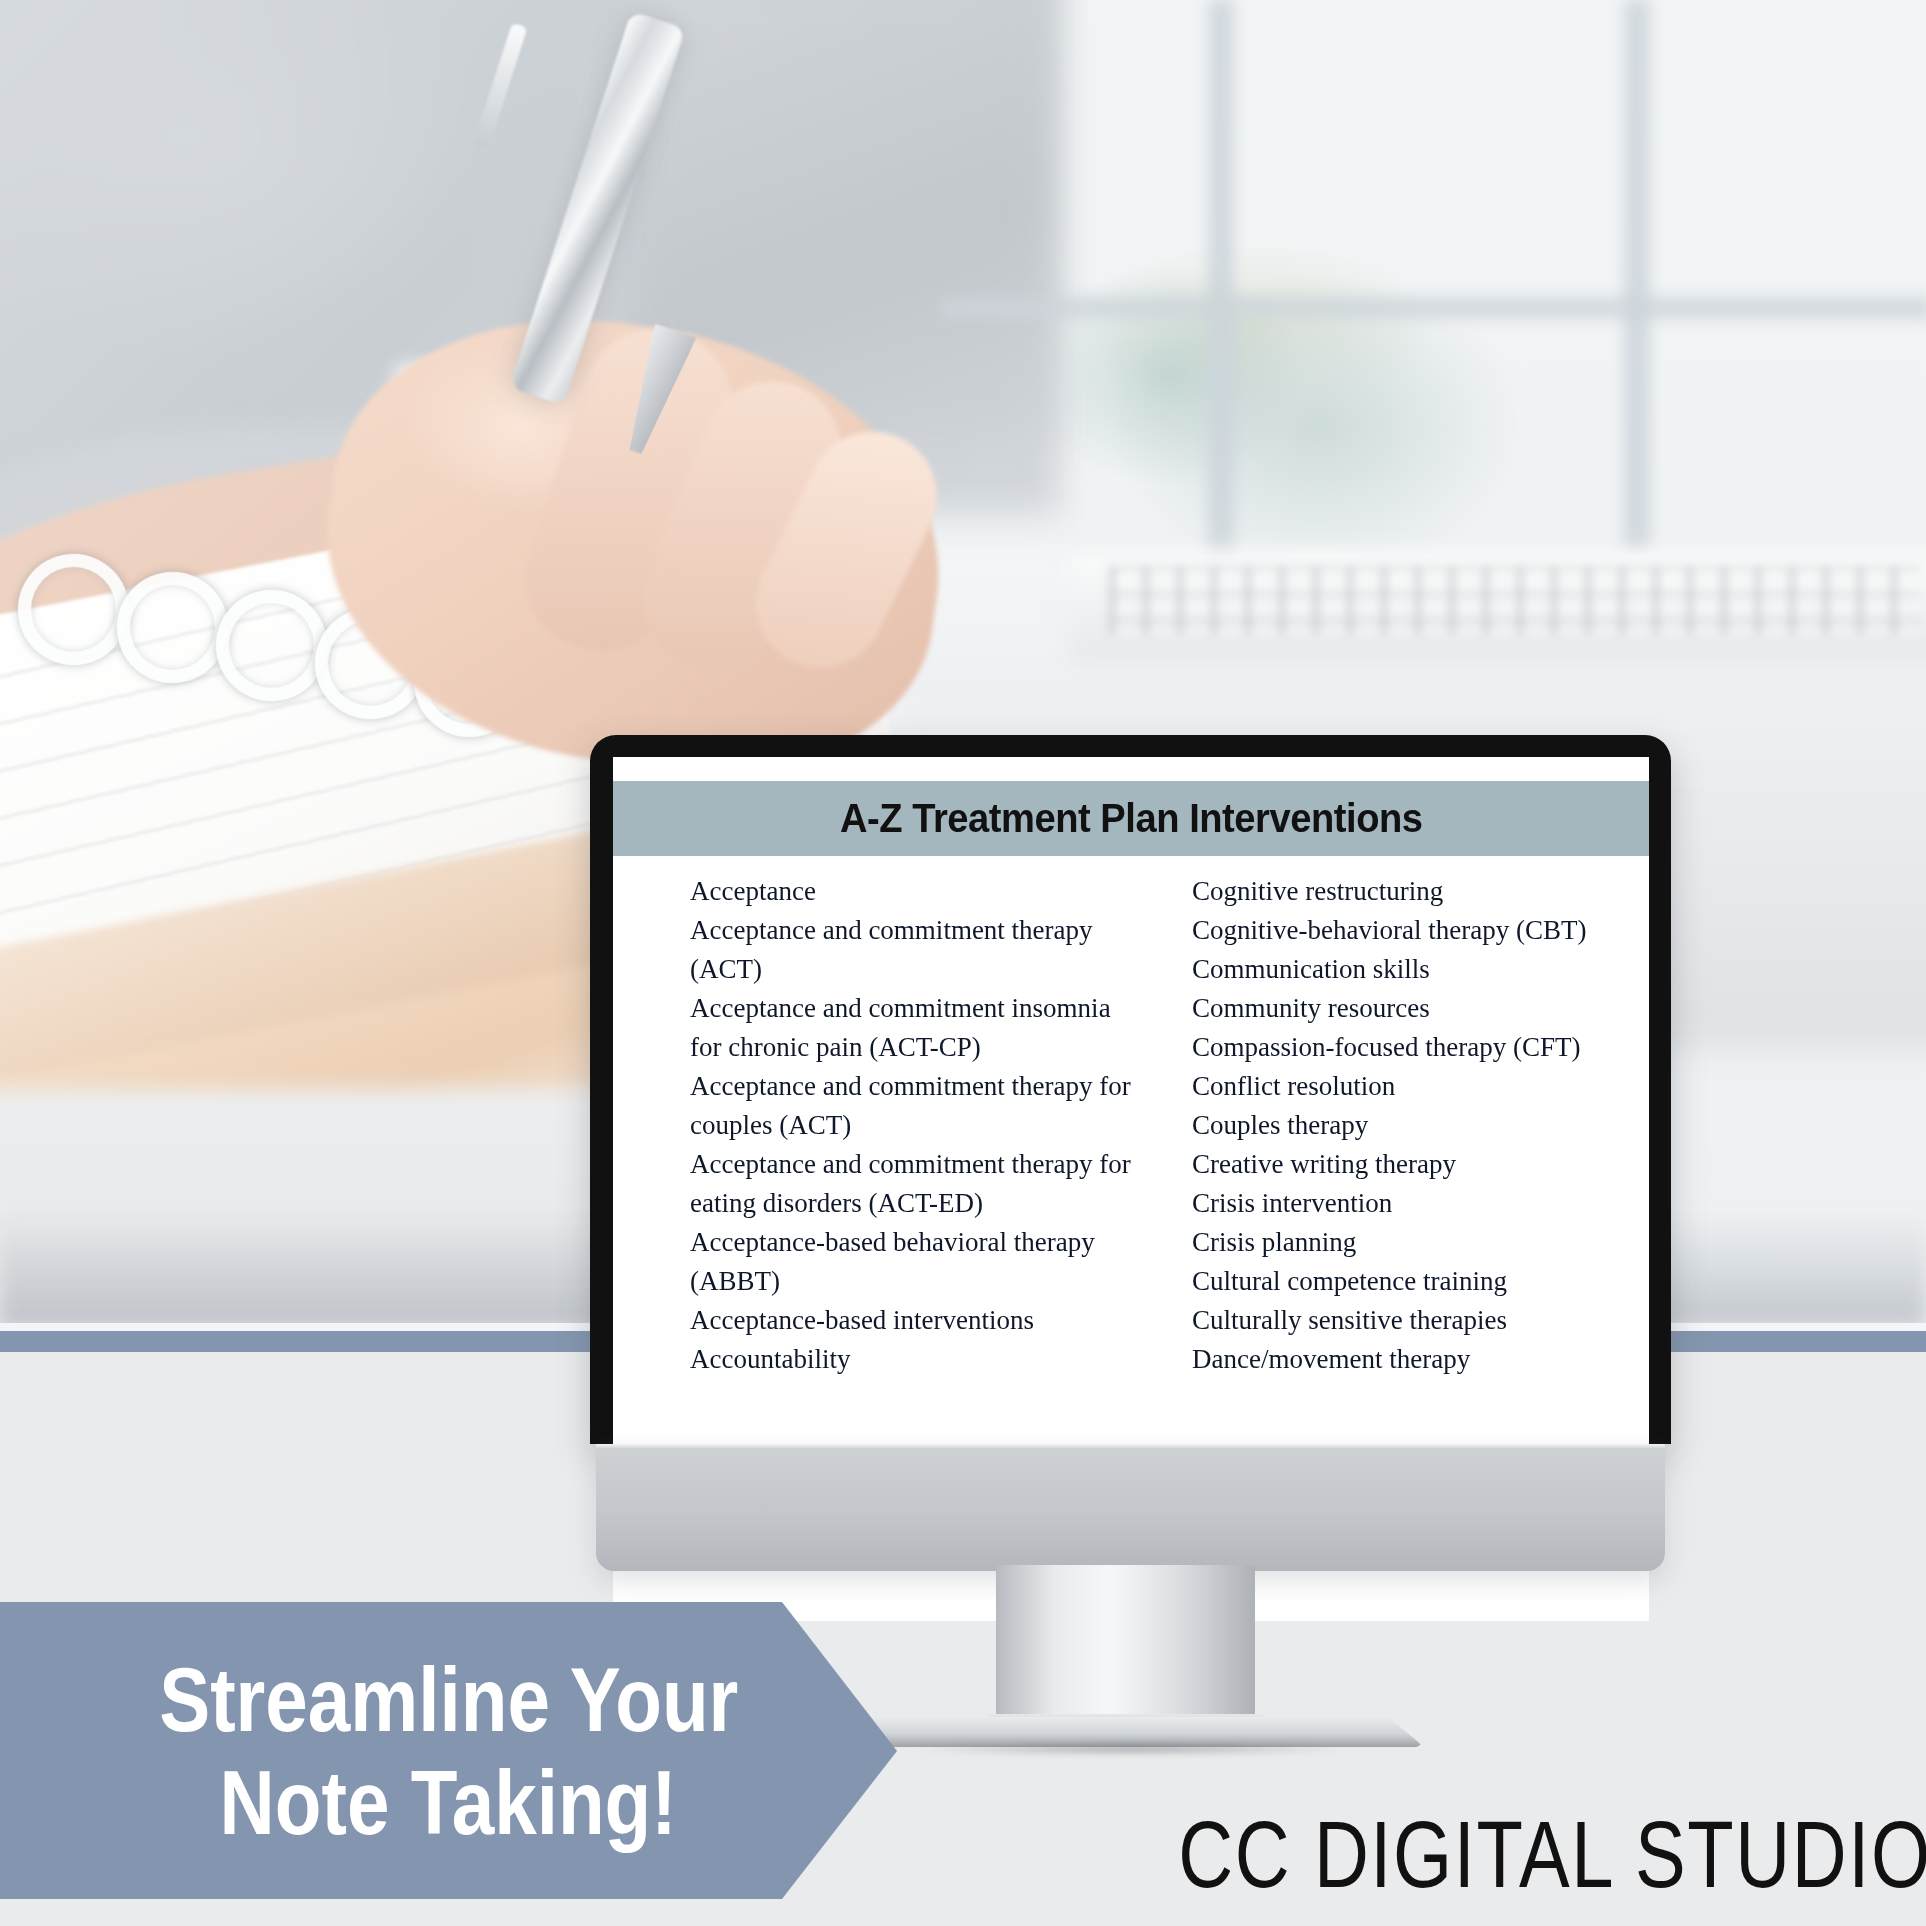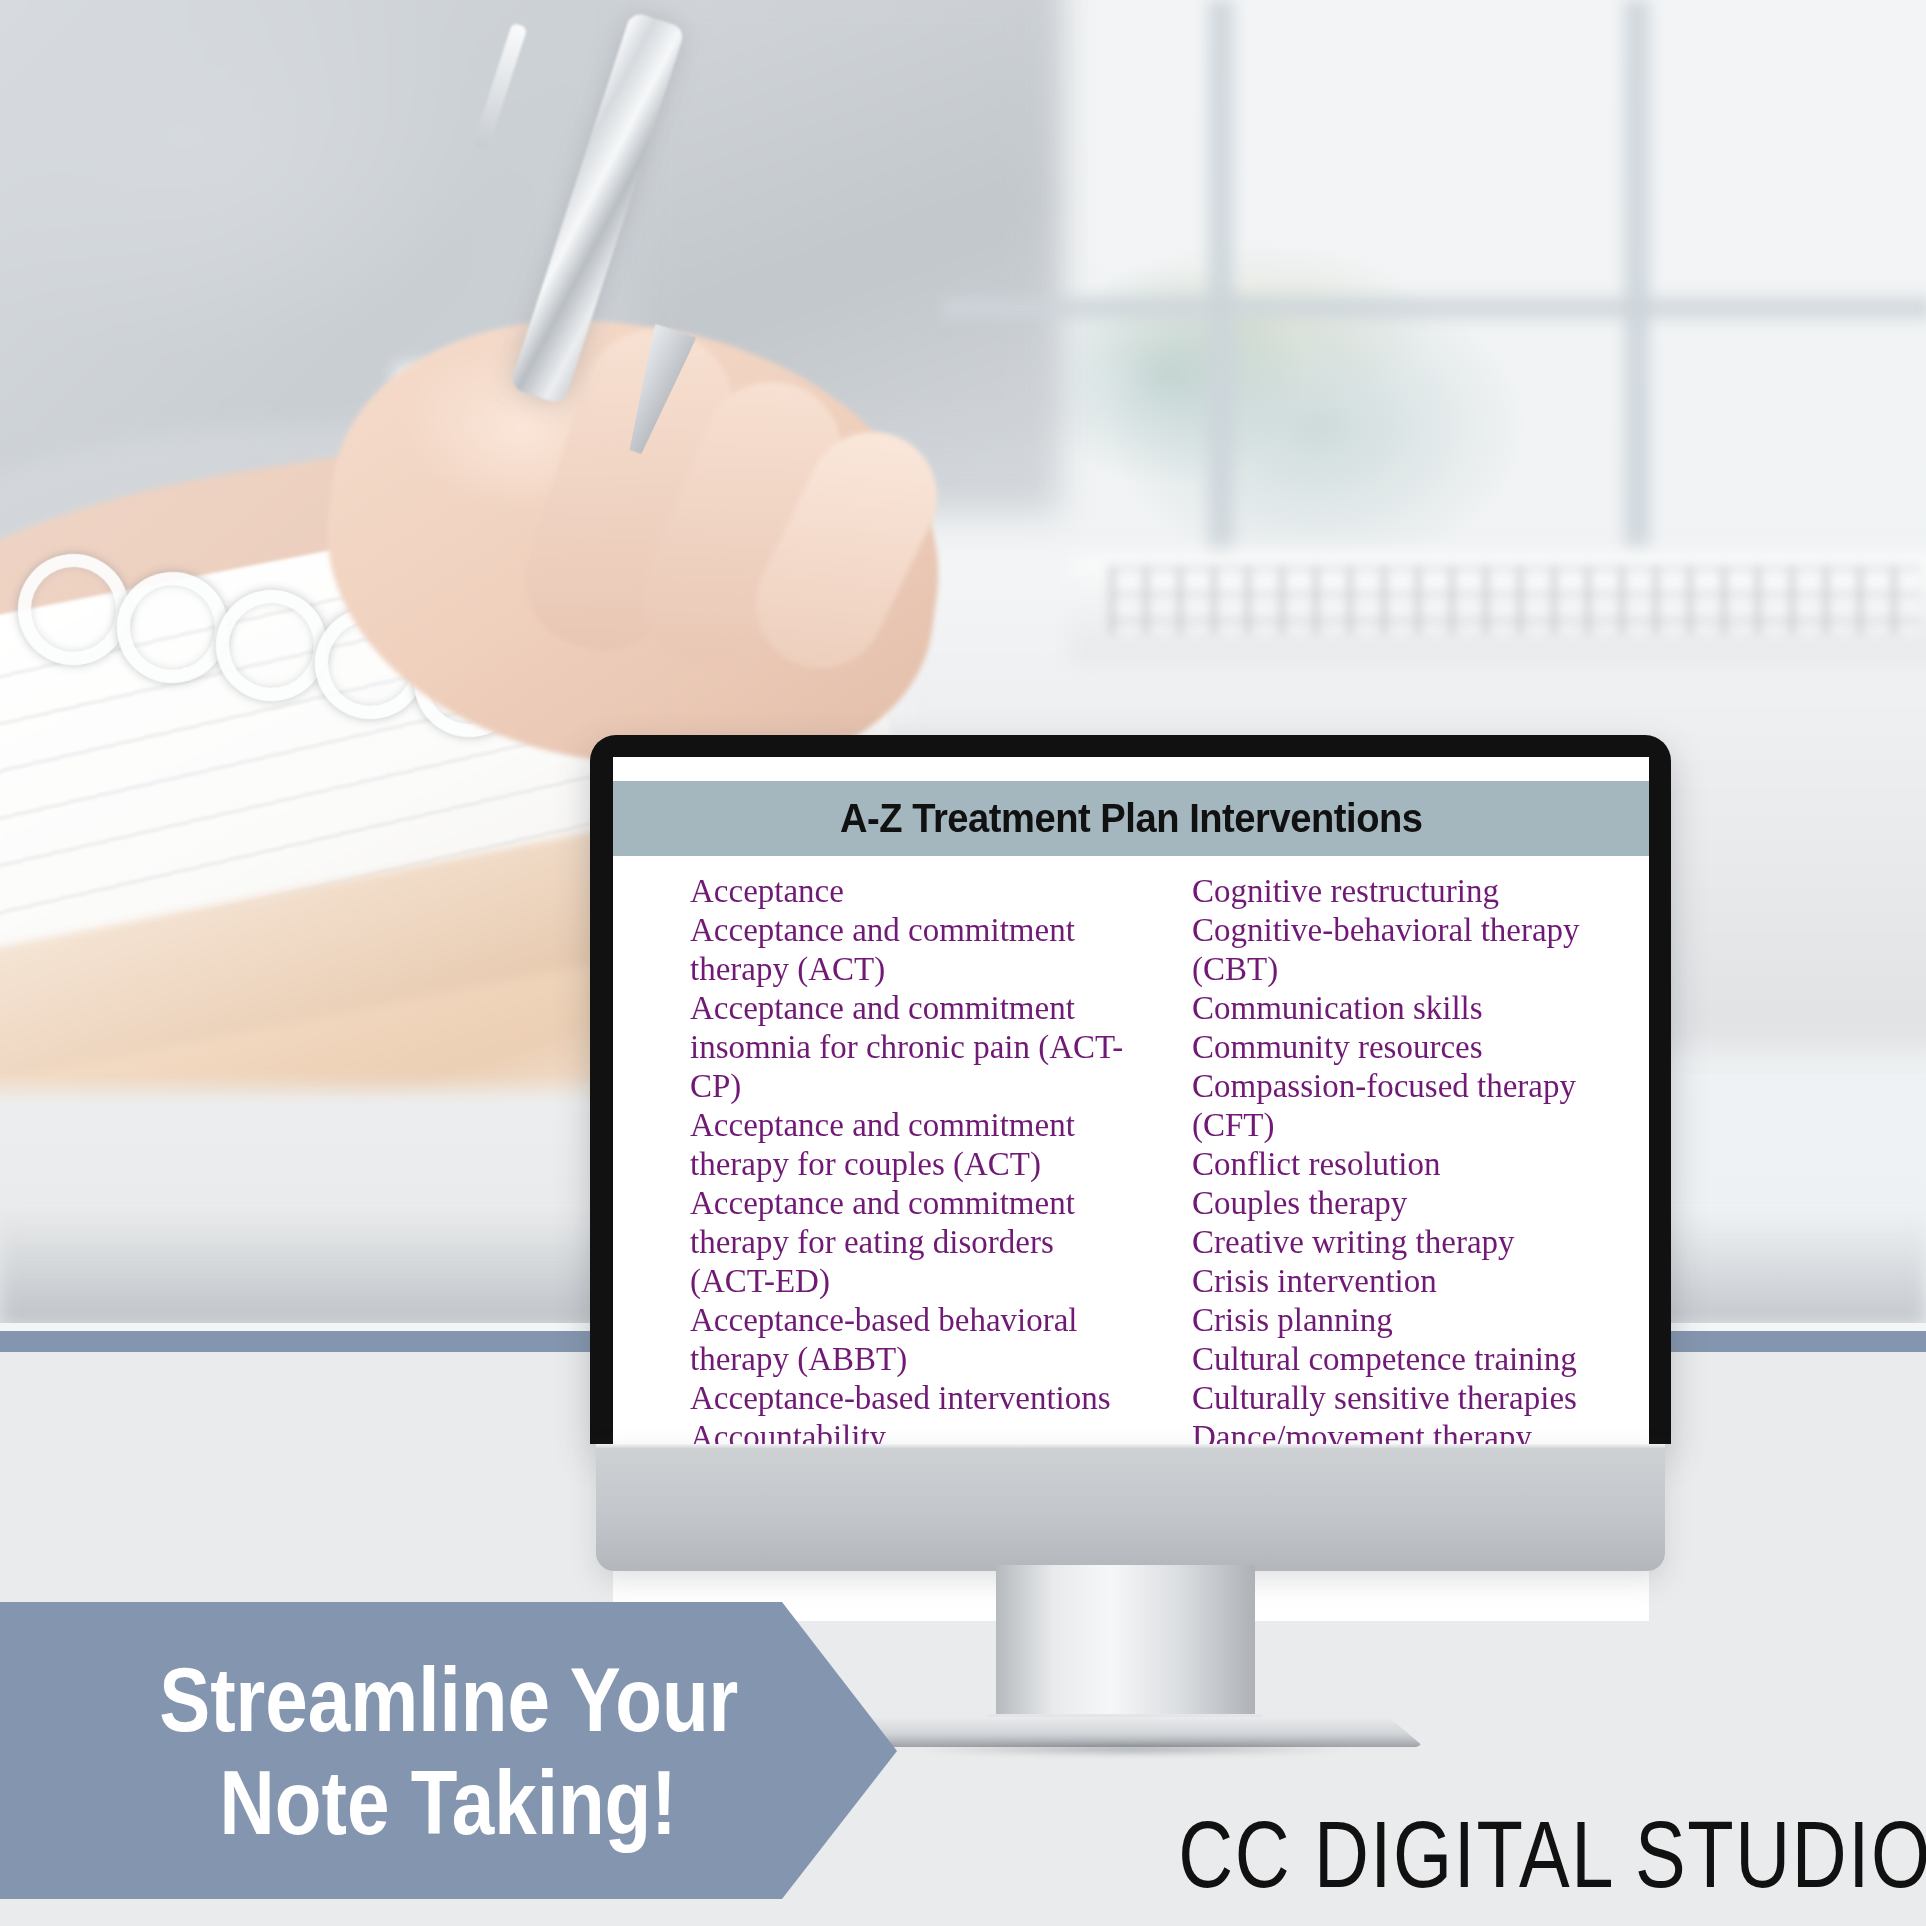--- a/index.html
+++ b/index.html
@@ -193,21 +193,21 @@
     font-weight:bold;font-size:41px;color:#111;letter-spacing:-0.5px;
     transform:scaleX(.93);
   }
   .cols{
     position:absolute;left:0;top:115px;width:1036px;height:550px;
     display:flex;
   }
   .col{
     width:50%;padding-left:77px;box-sizing:border-box;
     font-family:"Liberation Serif",serif;
-    font-size:33px;line-height:39px;color:#701a75;
+    font-size:27px;line-height:39px;color:#0f172a;
   }
   .col.right{padding-left:61px;}
   .col .item{white-space:normal;}
   
   .chin{
     position:absolute;left:6px;top:709px;width:1069px;height:127px;
     background:linear-gradient(180deg,#cfd2d5 0%,#c3c6ca 55%,#b3b7bb 100%);
     border-radius:0 0 18px 18px;
     box-shadow:0 10px 26px rgba(120,125,132,.22);
   }

